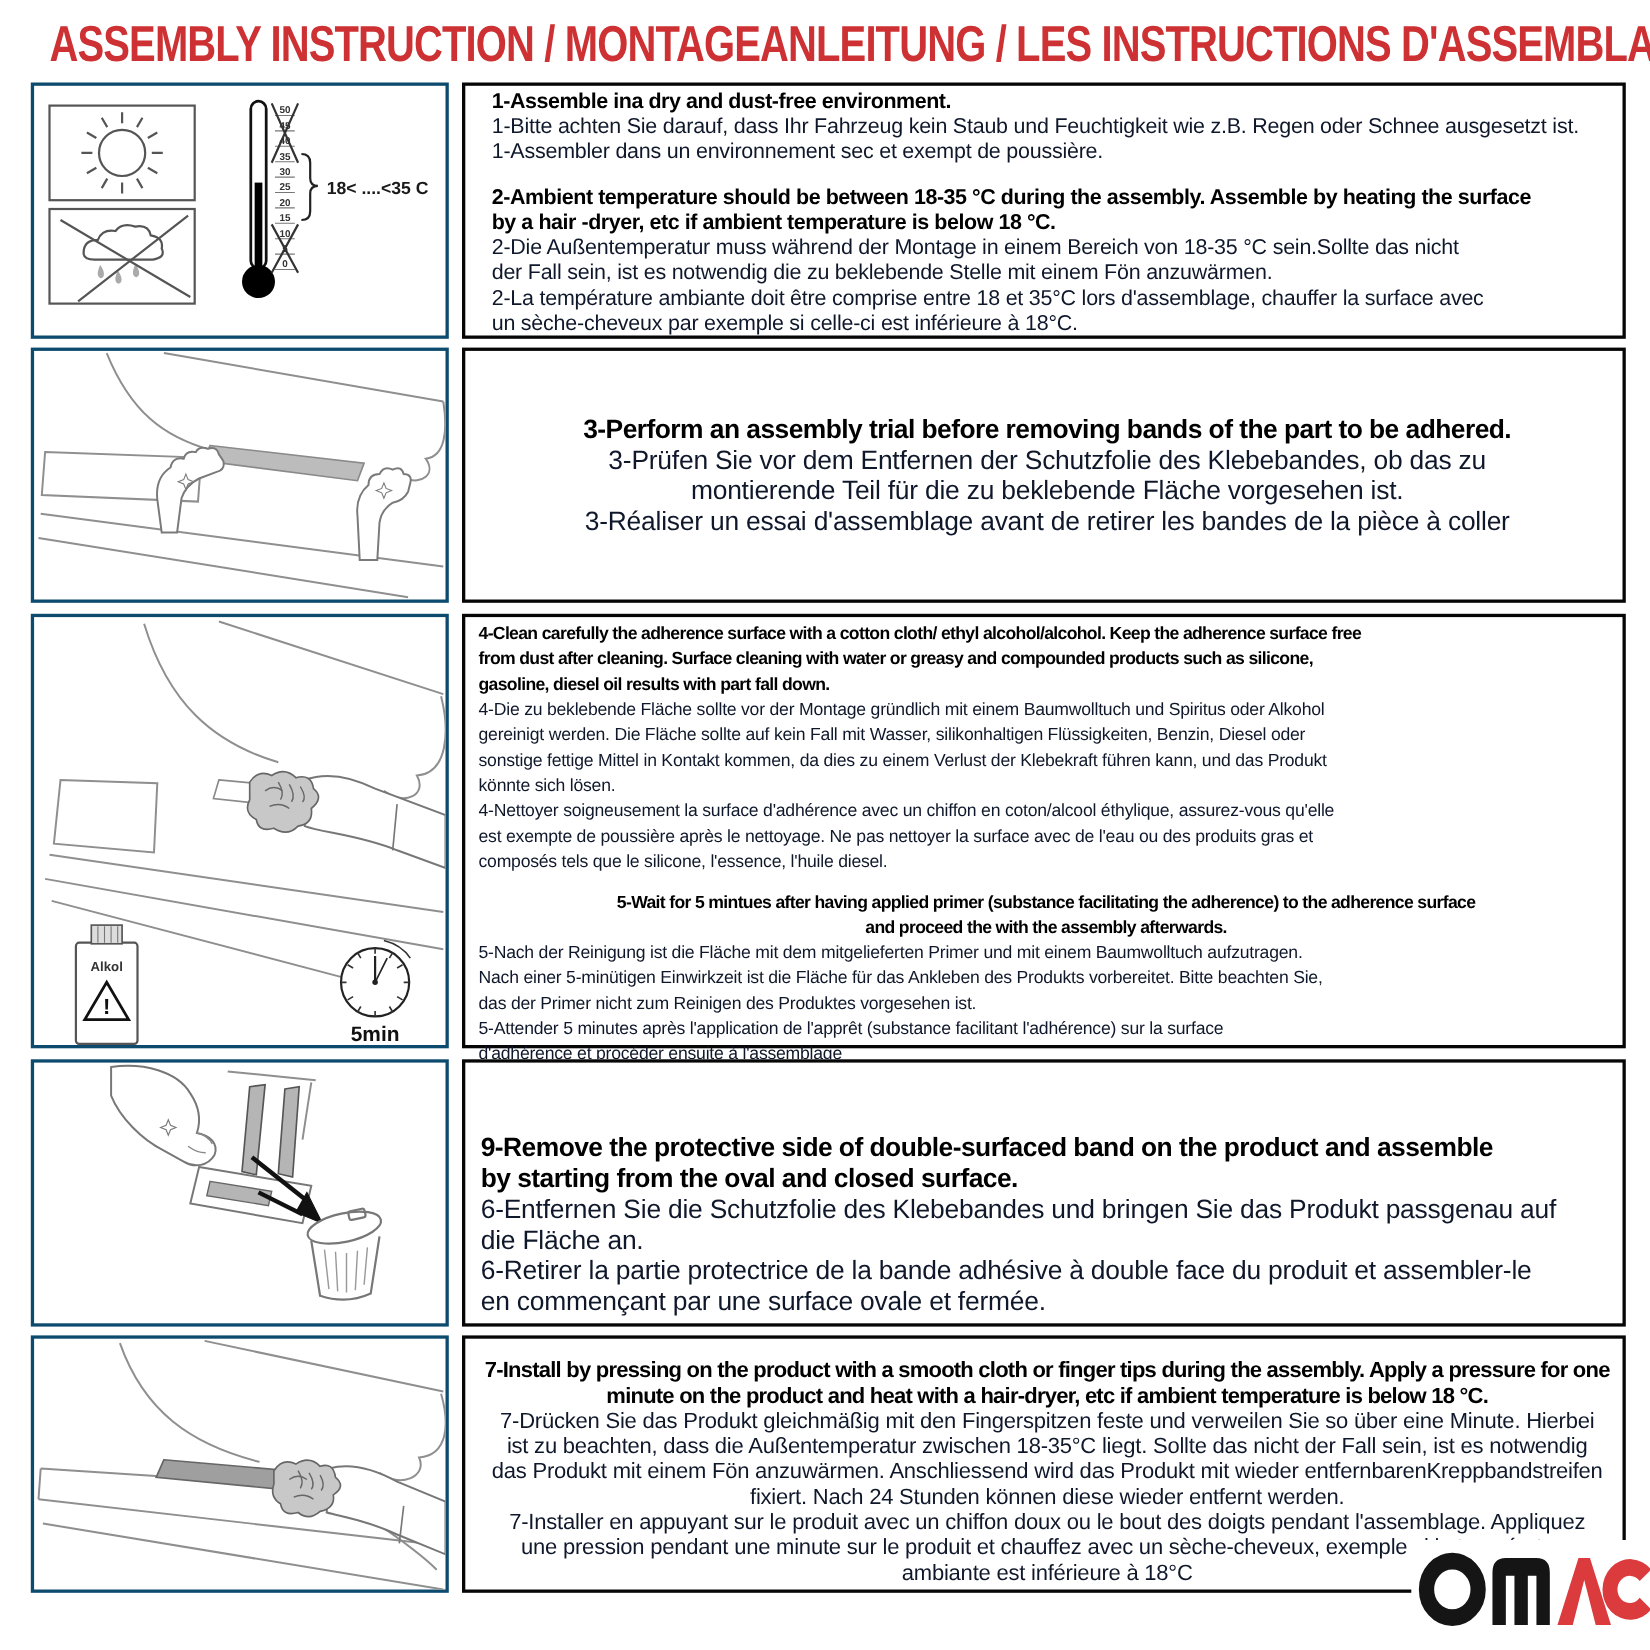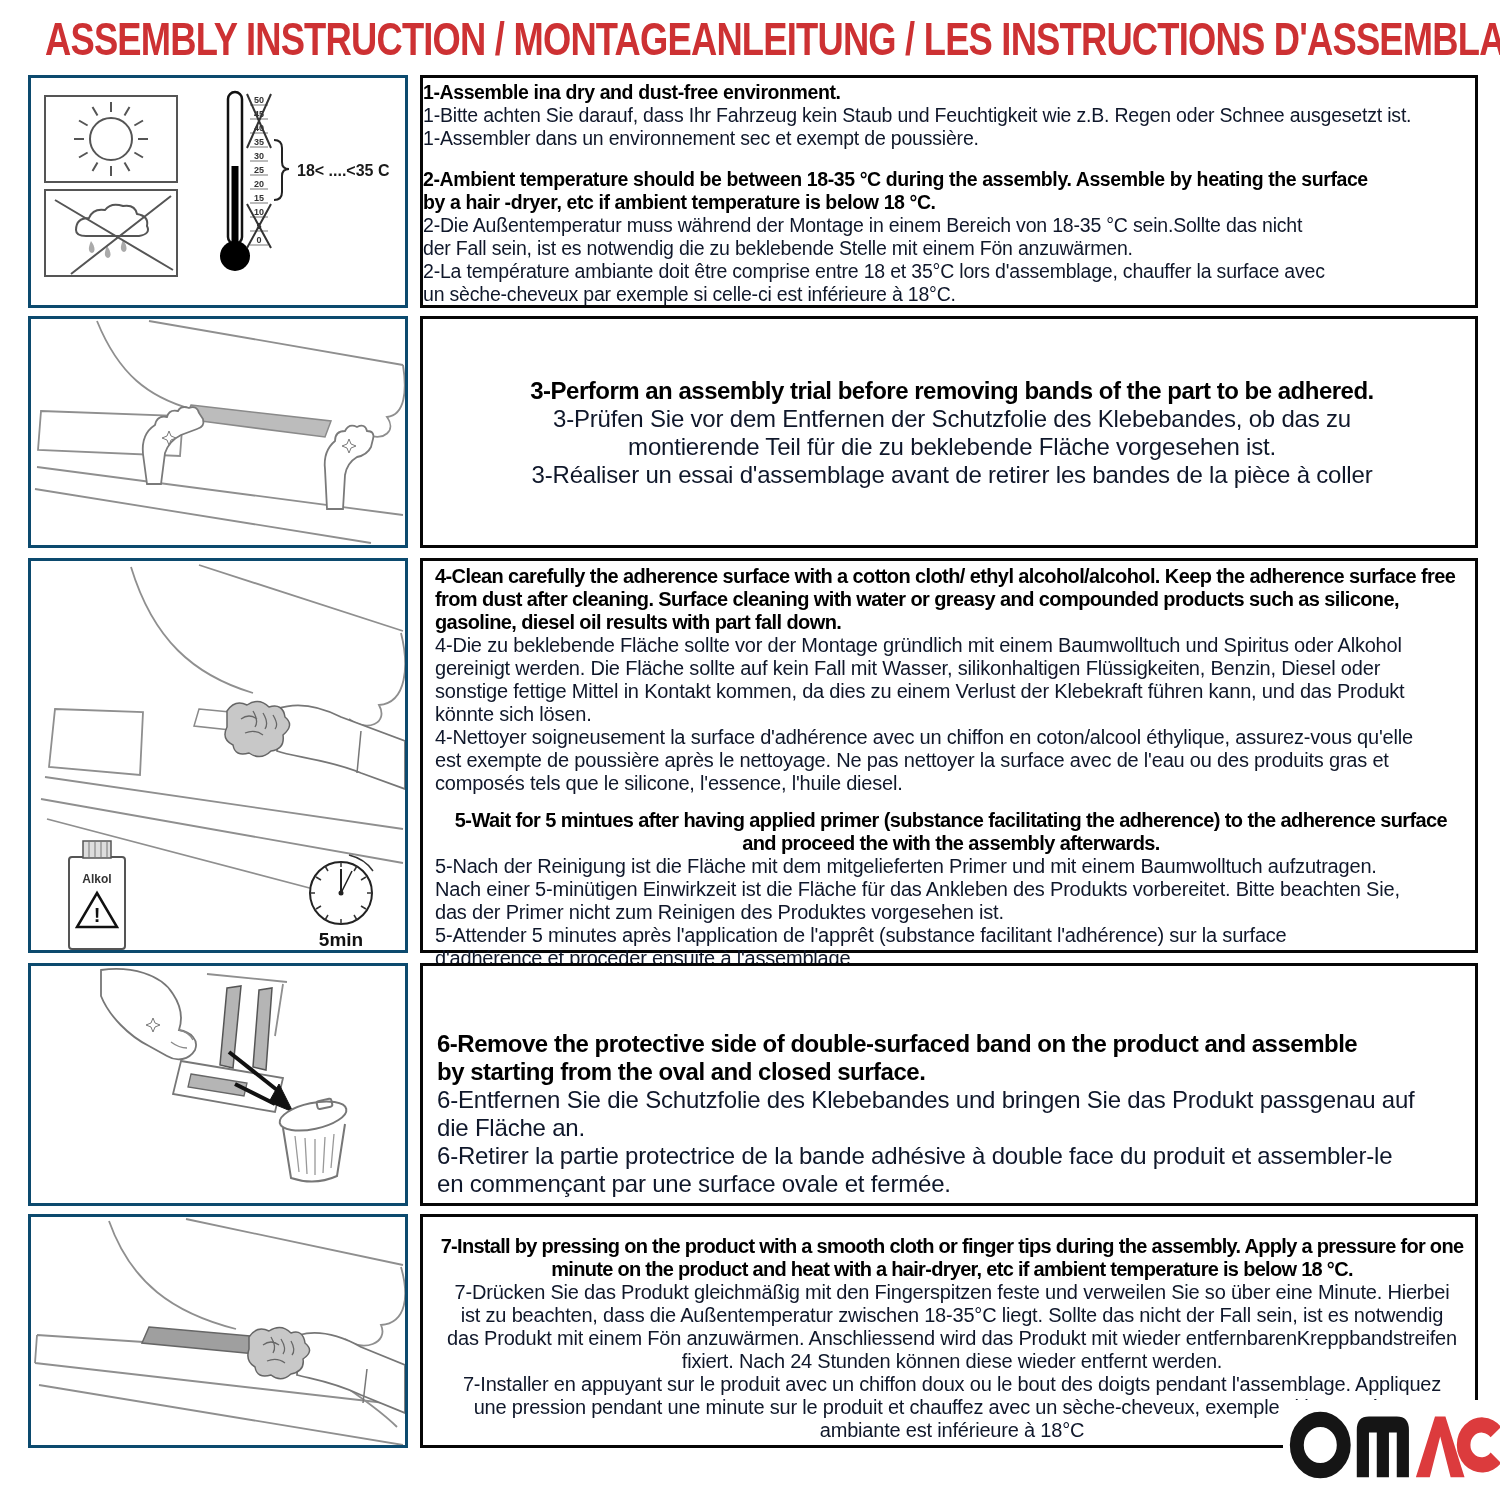--- a/index.html
+++ b/index.html
@@ -6,30 +6,30 @@
   #page{position:relative;width:1500px;height:1500px;background:#fff;overflow:hidden;
         font-family:"Liberation Sans","DejaVu Sans",sans-serif;}
   .title{position:absolute;left:45px;top:12px;font-size:46px;font-weight:bold;color:#cd3133;
          white-space:nowrap;letter-spacing:-1px;transform:scaleX(0.79);transform-origin:0 50%;}
   .lbox{position:absolute;left:28px;width:380px;border:3px solid #0c4a6e;background:#fff;box-sizing:border-box;}
   .rbox{position:absolute;left:420px;width:1058px;border:3px solid #060606;background:#fff;box-sizing:border-box;}
   .block{white-space:pre-line;color:#0f172a;letter-spacing:-0.2px;}
   .block.bold{font-weight:bold;color:#000;}
   
   .r1{top:75px;height:233px;}
-  .t1{font-size:19.5px;line-height:23px;padding:3px 8px 0 0;}
+  .t1{font-size:19.5px;line-height:23px;padding:3px 8px 0 24px;}
   .t1 .bold{letter-spacing:-0.4px;}
   .t1 .mt{margin-top:18px;}
   
   .r2{top:316px;height:232px;text-align:center;}
   .t2{font-size:24px;line-height:28px;padding:58px 8px 0 14px;}
   .t2 .bold{letter-spacing:-0.5px;}
   
   .r3{top:558px;height:395px;}
-  .t3{font-size:20px;line-height:23px;padding:4px 8px 16px 12px;}
+  .t3{font-size:16px;line-height:23px;padding:4px 8px 16px 12px;}
   .t3 .bold{letter-spacing:-0.6px;}
   .t3 .mt{margin-top:14px;text-align:center;}
   
   .r4{top:963px;height:243px;}
   .t4{font-size:24px;line-height:28px;padding:64px 8px 0 14px;}
   .t4 .bold{letter-spacing:-0.5px;}
   
   .r5{top:1214px;height:234px;}
   .t5{font-size:20px;line-height:23px;padding:18px 6px 0 12px;text-align:center;}
   .t5 .bold{letter-spacing:-0.7px;}
@@ -195,21 +195,21 @@
       </g>
       <g fill="#fff" stroke="#777" stroke-width="2">
         <path d="M252,162 L260,212 Q284,220 306,210 L314,158"></path>
         <ellipse cx="282" cy="150" rx="34" ry="13" transform="rotate(-12 282 150)"></ellipse>
         <rect x="286" y="134" width="15" height="8" rx="2" transform="rotate(-12 293 138)" fill="none"></rect>
         <path d="M264,170 L268,206 M274,172 L276,208 M284,173 L284,209 M294,171 L292,207 M303,168 L300,202" stroke="#999" stroke-width="1.3" fill="none"></path>
       </g>
     </svg>
   </div>
   <div class="rbox r4 t4">
-    <div class="block bold">6-Remove the protective side of double-surfaced band on the product and assemble
+    <div class="block bold">9-Remove the protective side of double-surfaced band on the product and assemble
 by starting from the oval and closed surface.</div>
     <div class="block">6-Entfernen Sie die Schutzfolie des Klebebandes und bringen Sie das Produkt passgenau auf
 die Fläche an.
 6-Retirer la partie protectrice de la bande adhésive à double face du produit et assembler-le
 en commençant par une surface ovale et fermée.</div>
   </div>
 
   <div class="lbox r5">
     <svg width="374" height="228" viewBox="0 0 374 228">
       <path class="lineart" d="M78,4 C100,66 142,96 205,112"></path>

